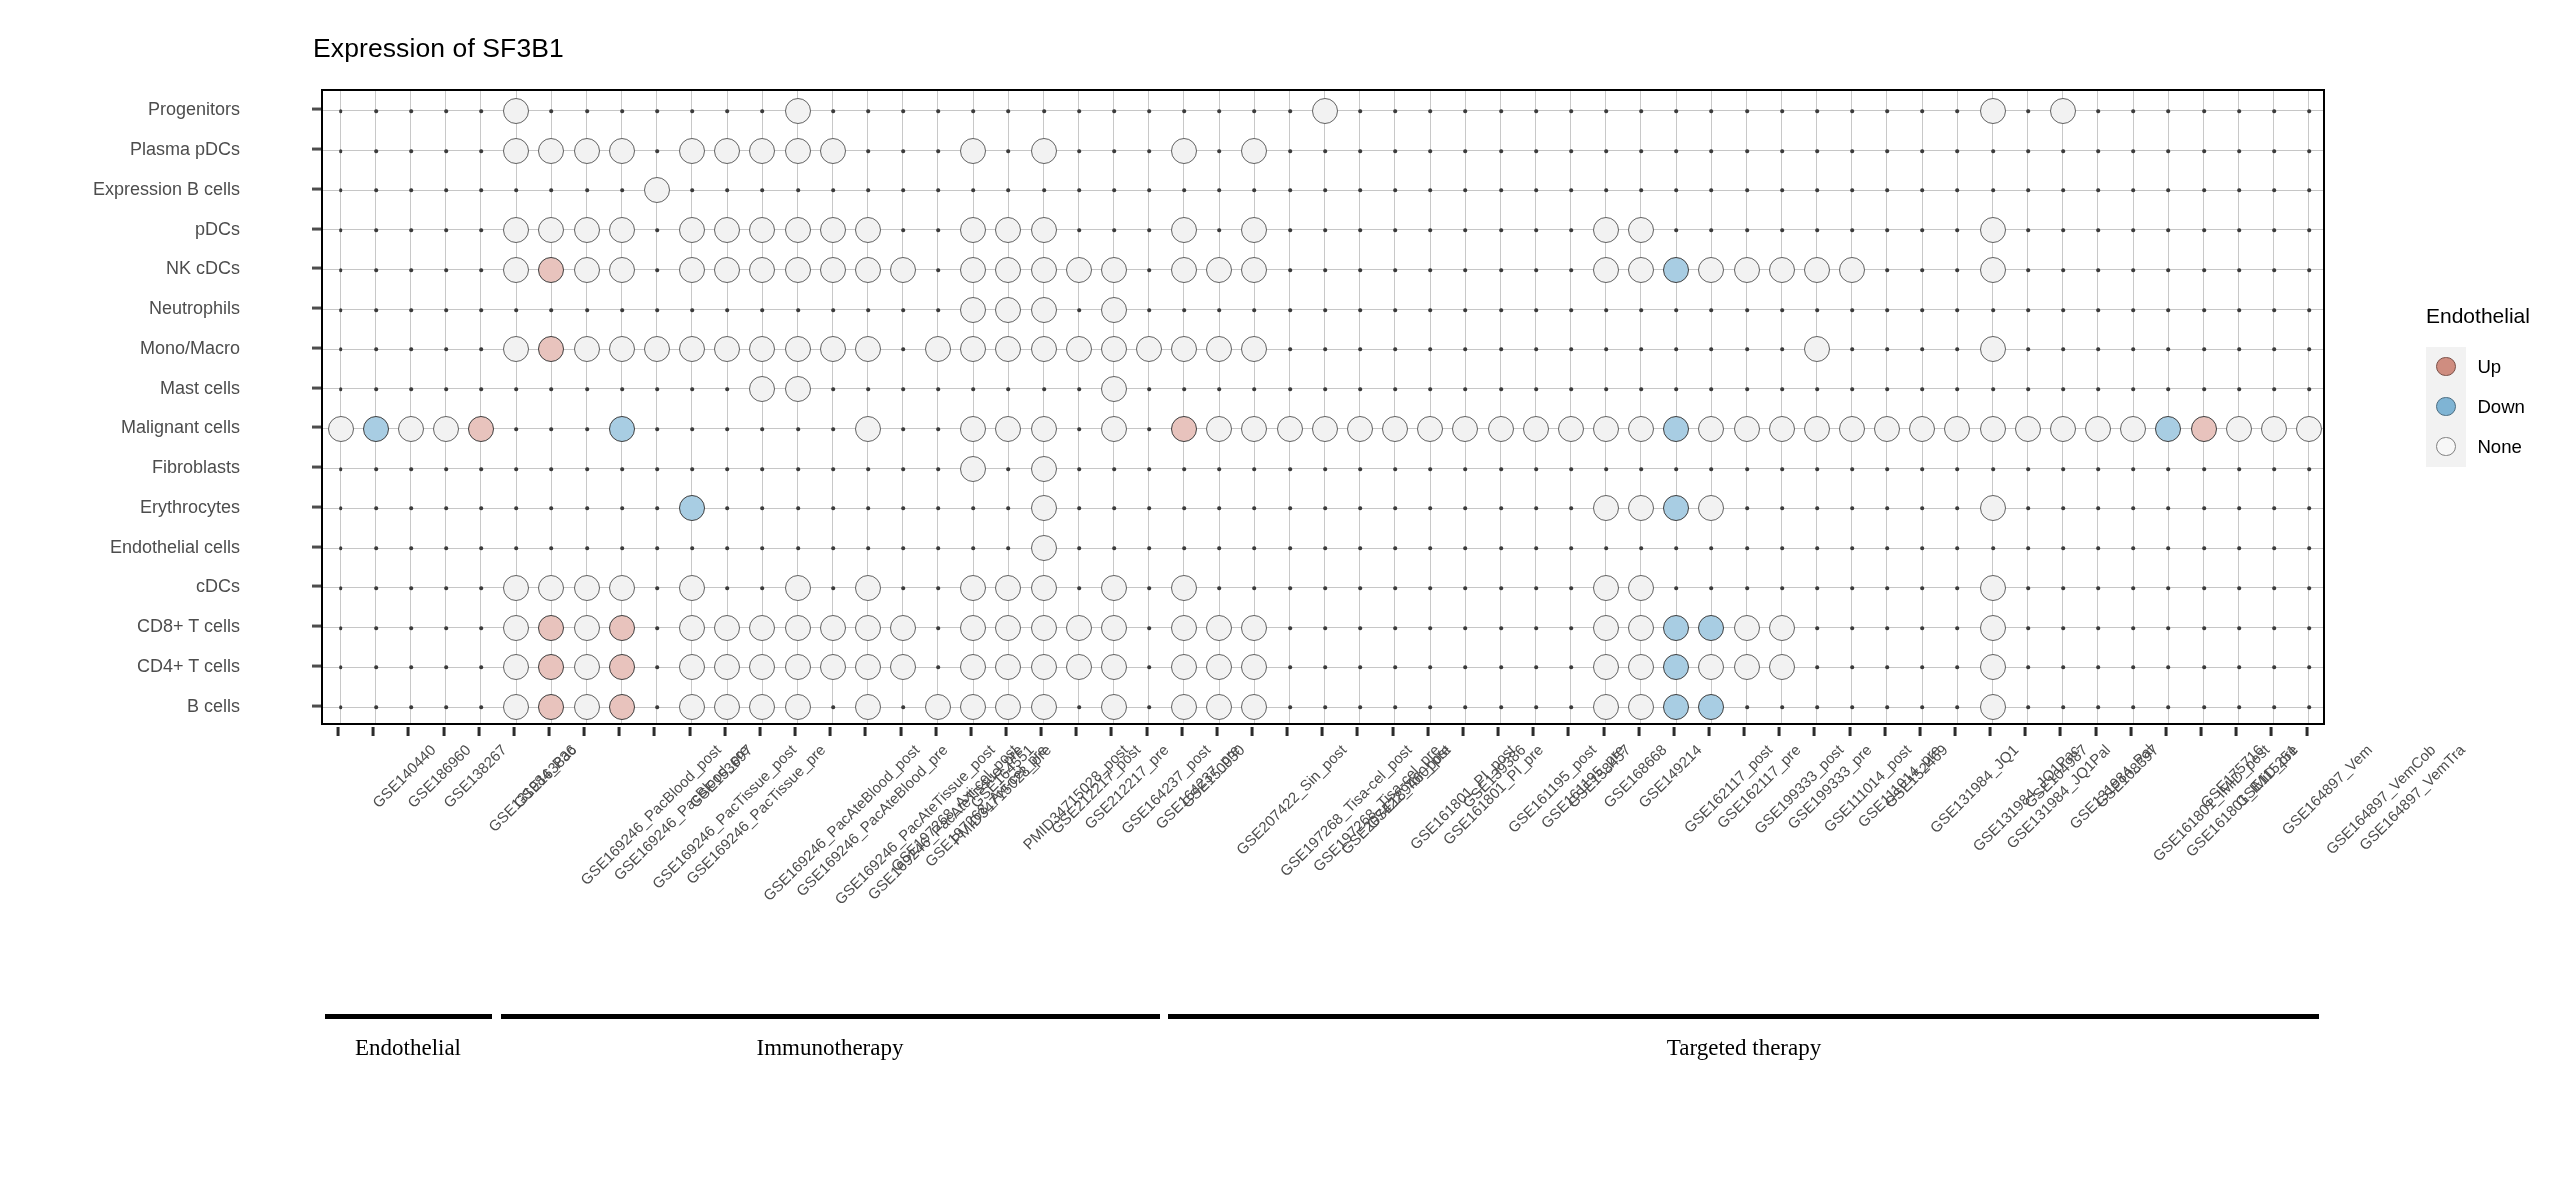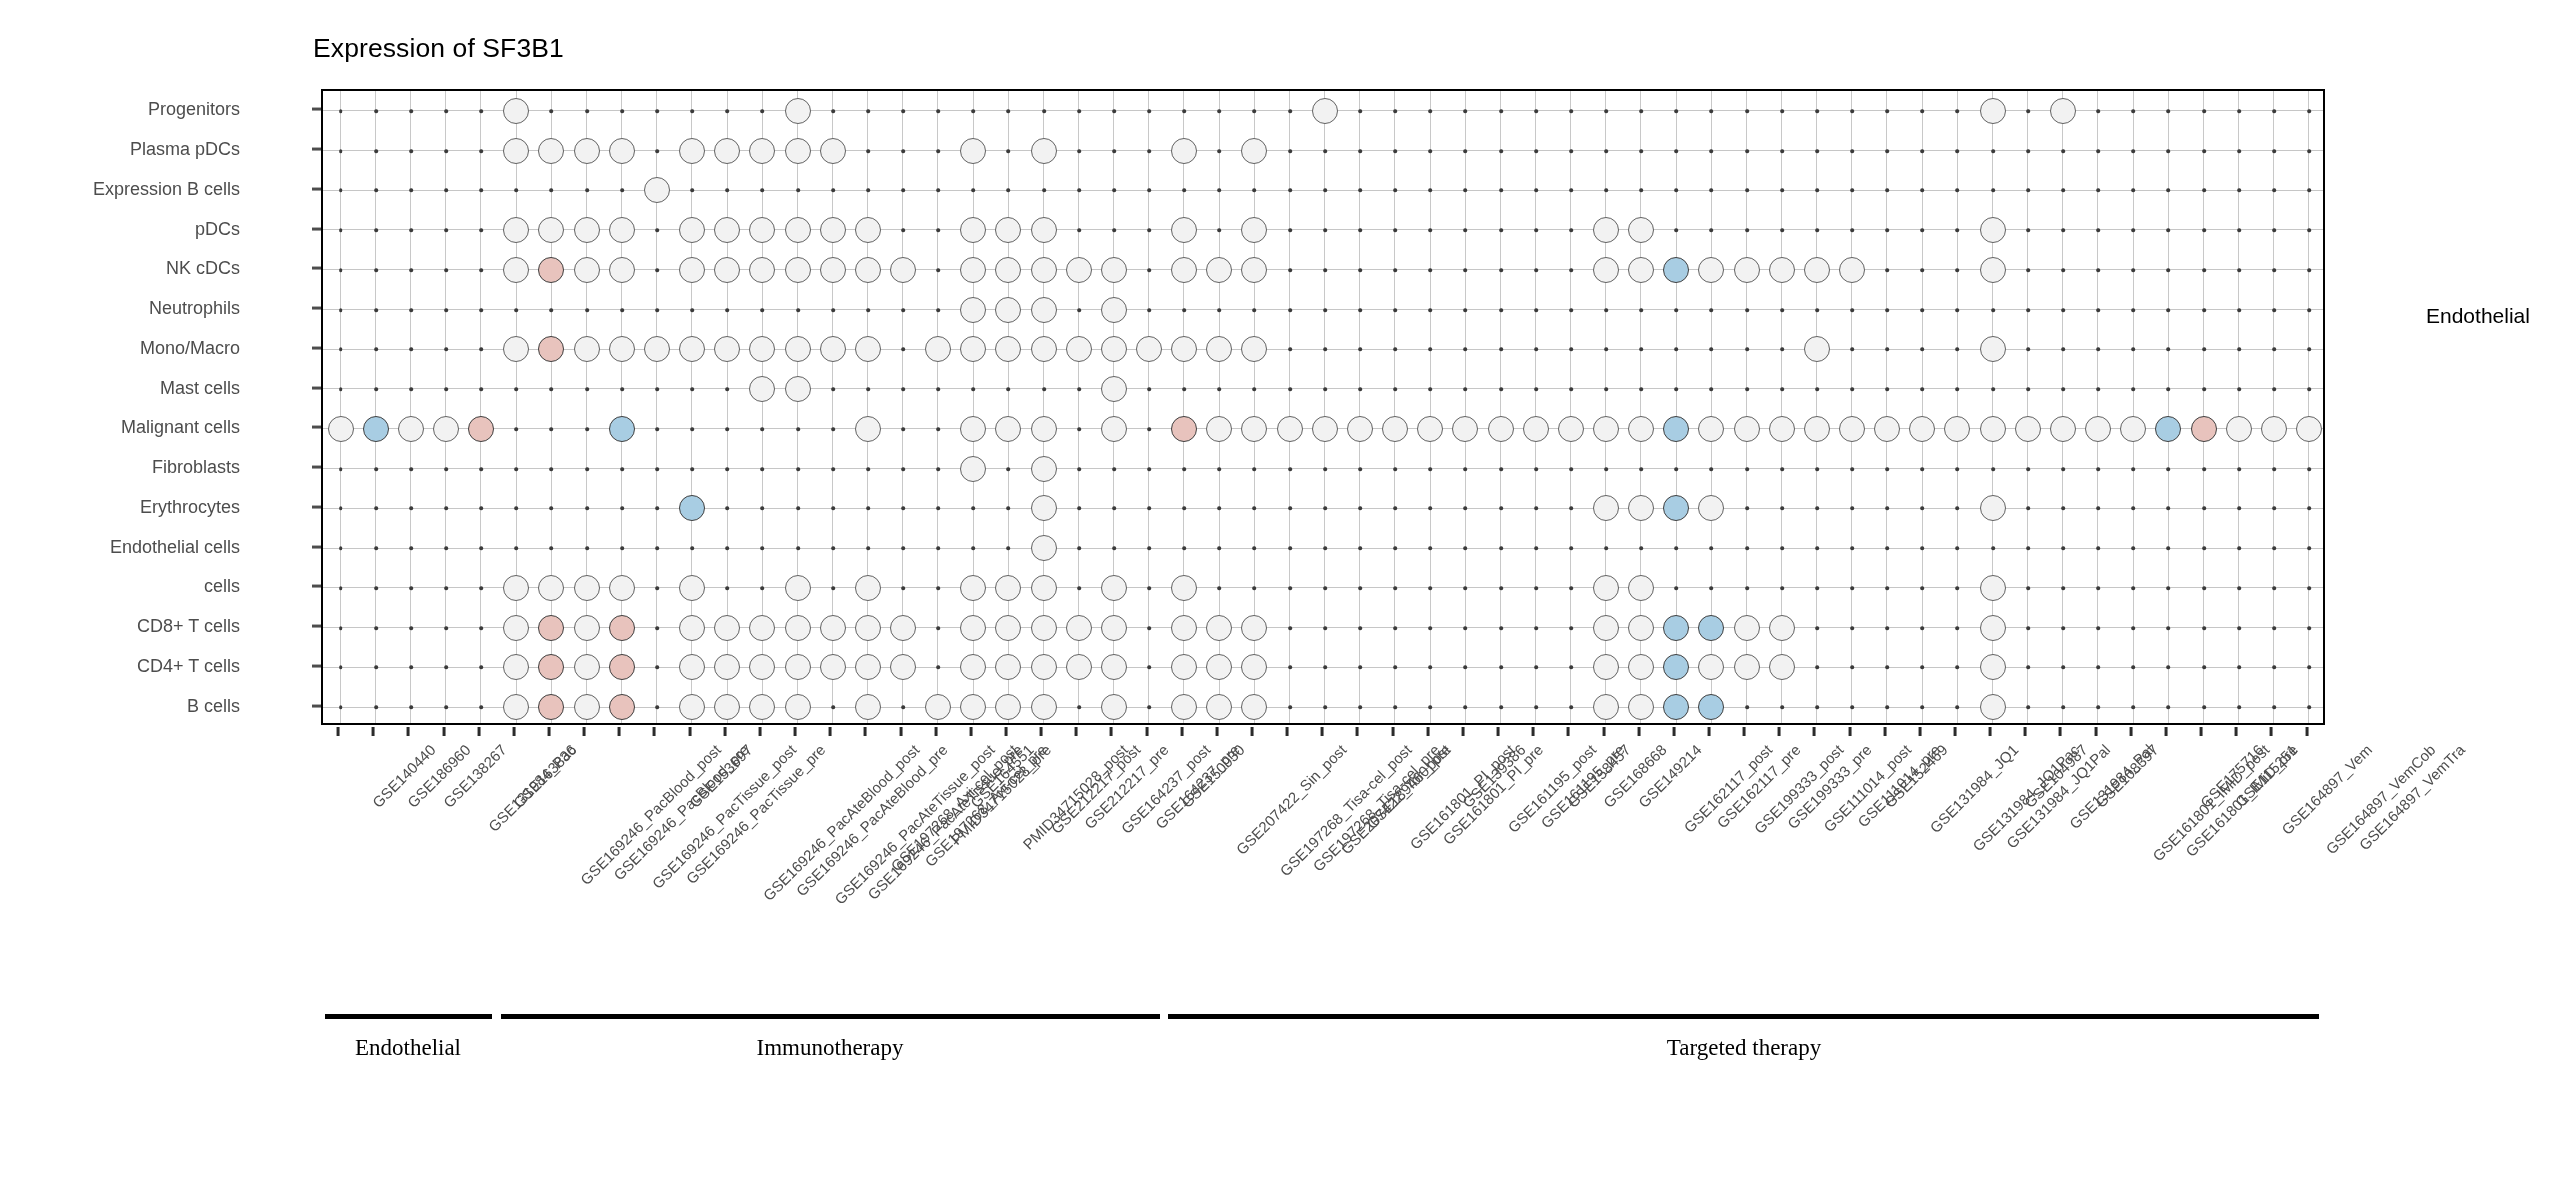--- a/index.html
+++ b/index.html
@@ -1349,21 +1349,21 @@
       <div class="ylabel" style="top: 388px;">Mast cells</div>
       <div class="ytick" style="top: 427px;"></div>
       <div class="ylabel" style="top: 427px;">Malignant cells</div>
       <div class="ytick" style="top: 467px;"></div>
       <div class="ylabel" style="top: 467px;">Fibroblasts</div>
       <div class="ytick" style="top: 507px;"></div>
       <div class="ylabel" style="top: 507px;">Erythrocytes</div>
       <div class="ytick" style="top: 547px;"></div>
       <div class="ylabel" style="top: 547px;">Endothelial cells</div>
       <div class="ytick" style="top: 586px;"></div>
-      <div class="ylabel" style="top: 586px;">cells</div>
+      <div class="ylabel" style="top: 586px;">cDCs</div>
       <div class="ytick" style="top: 626px;"></div>
       <div class="ylabel" style="top: 626px;">CD8+ T cells</div>
       <div class="ytick" style="top: 666px;"></div>
       <div class="ylabel" style="top: 666px;">CD4+ T cells</div>
       <div class="ytick" style="top: 706px;"></div>
       <div class="ylabel" style="top: 706px;">B cells</div>
     </div>
   <div id="xaxis">
       <div class="xtick" style="left: 338px;"></div>
       <div class="xlabel" style="left: 345px;">GSE140440</div>
@@ -1484,16 +1484,36 @@
       <div class="grpbar" style="left: 325px; width: 167px; top: 1014px;"></div>
       <div class="grplabel" style="left: 408px; top: 1035px;">Endothelial</div>
       <div class="grpbar" style="left: 501px; width: 659px; top: 1014px;"></div>
       <div class="grplabel" style="left: 830px; top: 1035px;">Immunotherapy</div>
       <div class="grpbar" style="left: 1168px; width: 1151px; top: 1014px;"></div>
       <div class="grplabel" style="left: 1744px; top: 1035px;">Targeted therapy</div>
     </div>
 
   <div id="legend">
     <div id="legend-title">Endothelial</div>
+    <div id="legend-rows">
+        <div class="legrow">
+          <div class="legkey">
+            <div class="legdot up"></div>
+          </div>
+          <div class="legtext">Up</div>
+        </div>
+        <div class="legrow">
+          <div class="legkey">
+            <div class="legdot down"></div>
+          </div>
+          <div class="legtext">Down</div>
+        </div>
+        <div class="legrow">
+          <div class="legkey">
+            <div class="legdot none"></div>
+          </div>
+          <div class="legtext">None</div>
+        </div>
+      </div>
   </div>
 
 </div>
 
 
 </body></html>

